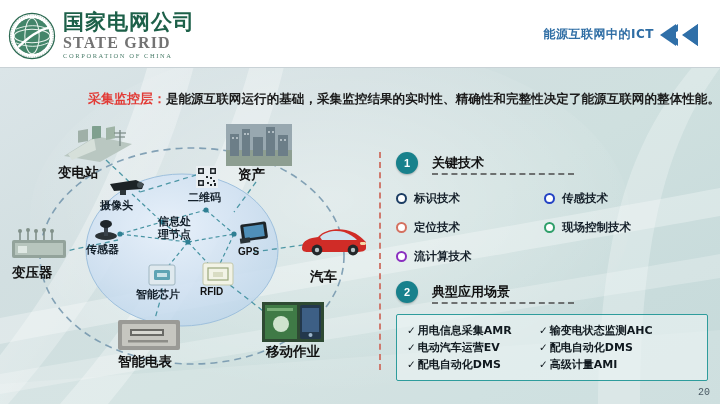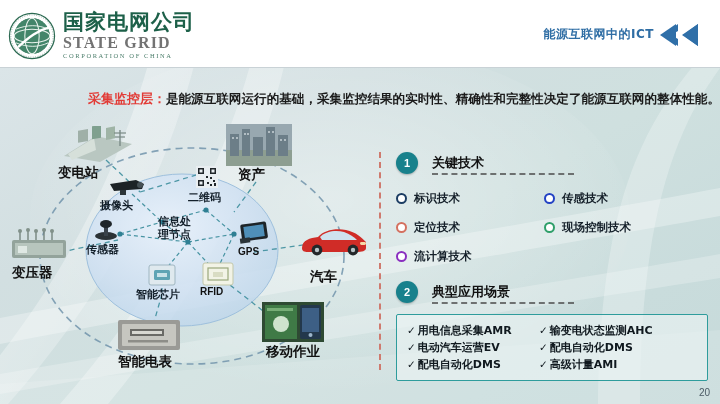--- a/index.html
+++ b/index.html
@@ -77,21 +77,21 @@
 
   .sec2{margin-top:10px;}
   .checkbox-panel{margin-top:7px;border:1.5px solid #2e9c9c;background:rgba(236,243,243,.62);
                   border-radius:2px;padding:7px 10px;display:grid;
                   grid-template-columns:132px 140px;grid-auto-rows:17px;align-items:center;}
   .chk{display:flex;align-items:baseline;gap:2px;font-size:11px;font-weight:bold;color:#10191f;
        font-family:"DejaVu Sans","Liberation Sans",sans-serif;white-space:nowrap;}
   .chk .tick{font-size:10.5px;}
 
   .pagenum{position:absolute;right:10px;bottom:6px;font-size:10px;color:#4a5a64;z-index:8;
-           font-family:Liberation Sans, sans-serif;margin-top:40px;}
+           font-family:Liberation Mono, monospace;margin-top:40px;}
 </style>
 </head>
 <body>
 
 <div class="slide">
 
   <div class="stage">
     <svg class="swoosh" width="720" height="336" viewBox="0 0 720 336">
       <defs>
         <linearGradient id="sw1" x1="0" y1="0" x2="1" y2="1">

